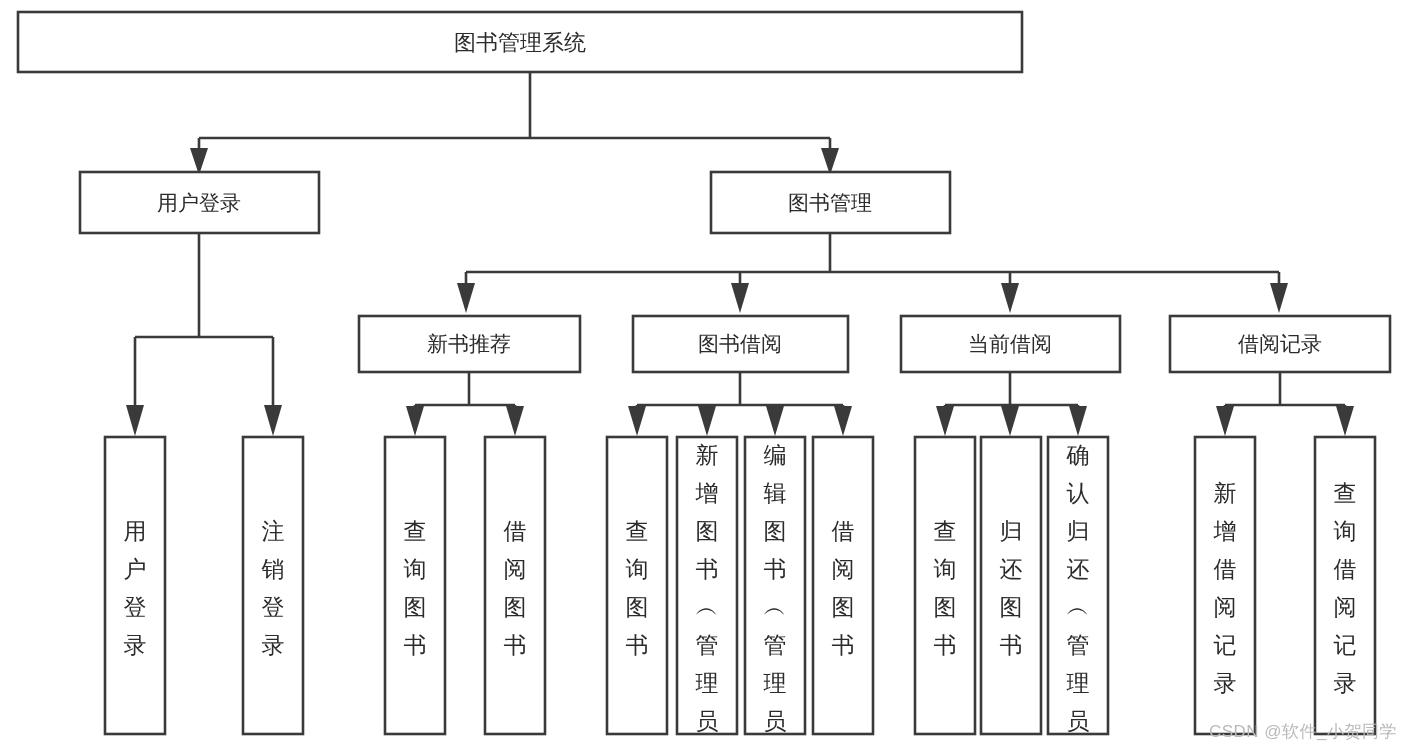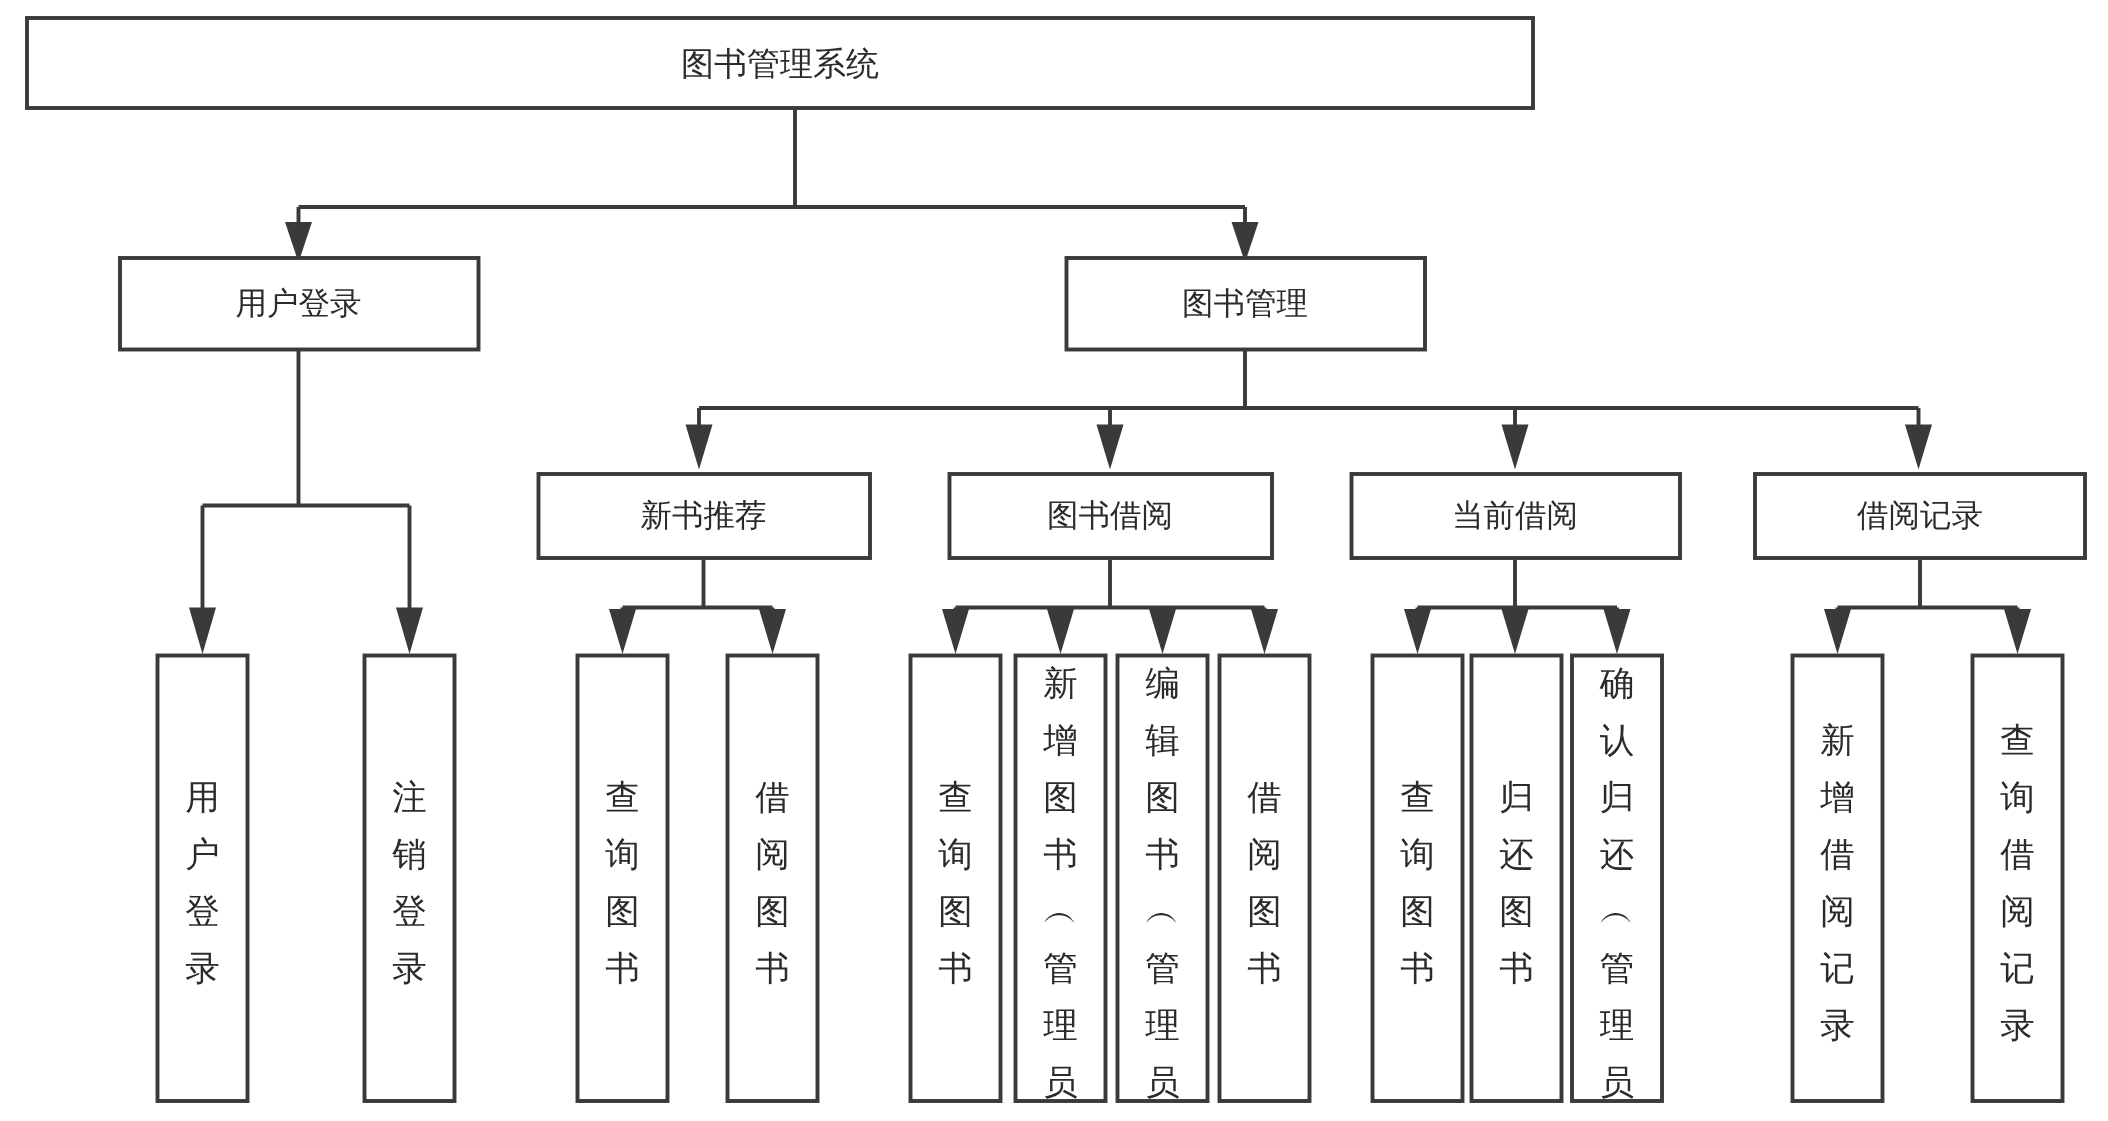--- a/index.html
+++ b/index.html
@@ -195,13 +195,14 @@
       <text class="leaf-label-v" x="945" y="539.14"><tspan x="945" dy="0">查</tspan><tspan x="945" dy="38">询</tspan><tspan x="945" dy="38">图</tspan><tspan x="945" dy="38">书</tspan></text>
       <text class="leaf-label-v" x="1011" y="539.14"><tspan x="1011" dy="0">归</tspan><tspan x="1011" dy="38">还</tspan><tspan x="1011" dy="38">图</tspan><tspan x="1011" dy="38">书</tspan></text>
       <text class="leaf-label-v" x="1078" y="463"><tspan x="1078" dy="0">确</tspan><tspan x="1078" dy="38">认</tspan><tspan x="1078" dy="38">归</tspan><tspan x="1078" dy="38">还</tspan><tspan x="1078" dy="38">︵</tspan><tspan x="1078" dy="38">管</tspan><tspan x="1078" dy="38">理</tspan><tspan x="1078" dy="38">员</tspan><tspan x="1078" dy="38">︶</tspan></text>
 
       <text class="leaf-label-v" x="1225" y="501.14"><tspan x="1225" dy="0">新</tspan><tspan x="1225" dy="38">增</tspan><tspan x="1225" dy="38">借</tspan><tspan x="1225" dy="38">阅</tspan><tspan x="1225" dy="38">记</tspan><tspan x="1225" dy="38">录</tspan></text>
       <text class="leaf-label-v" x="1345" y="501.14"><tspan x="1345" dy="0">查</tspan><tspan x="1345" dy="38">询</tspan><tspan x="1345" dy="38">借</tspan><tspan x="1345" dy="38">阅</tspan><tspan x="1345" dy="38">记</tspan><tspan x="1345" dy="38">录</tspan></text>
     </g>
 
   </svg>
 
+  <div class="watermark">CSDN @软件_小贺同学</div>
 </div>
 
 </body></html>

